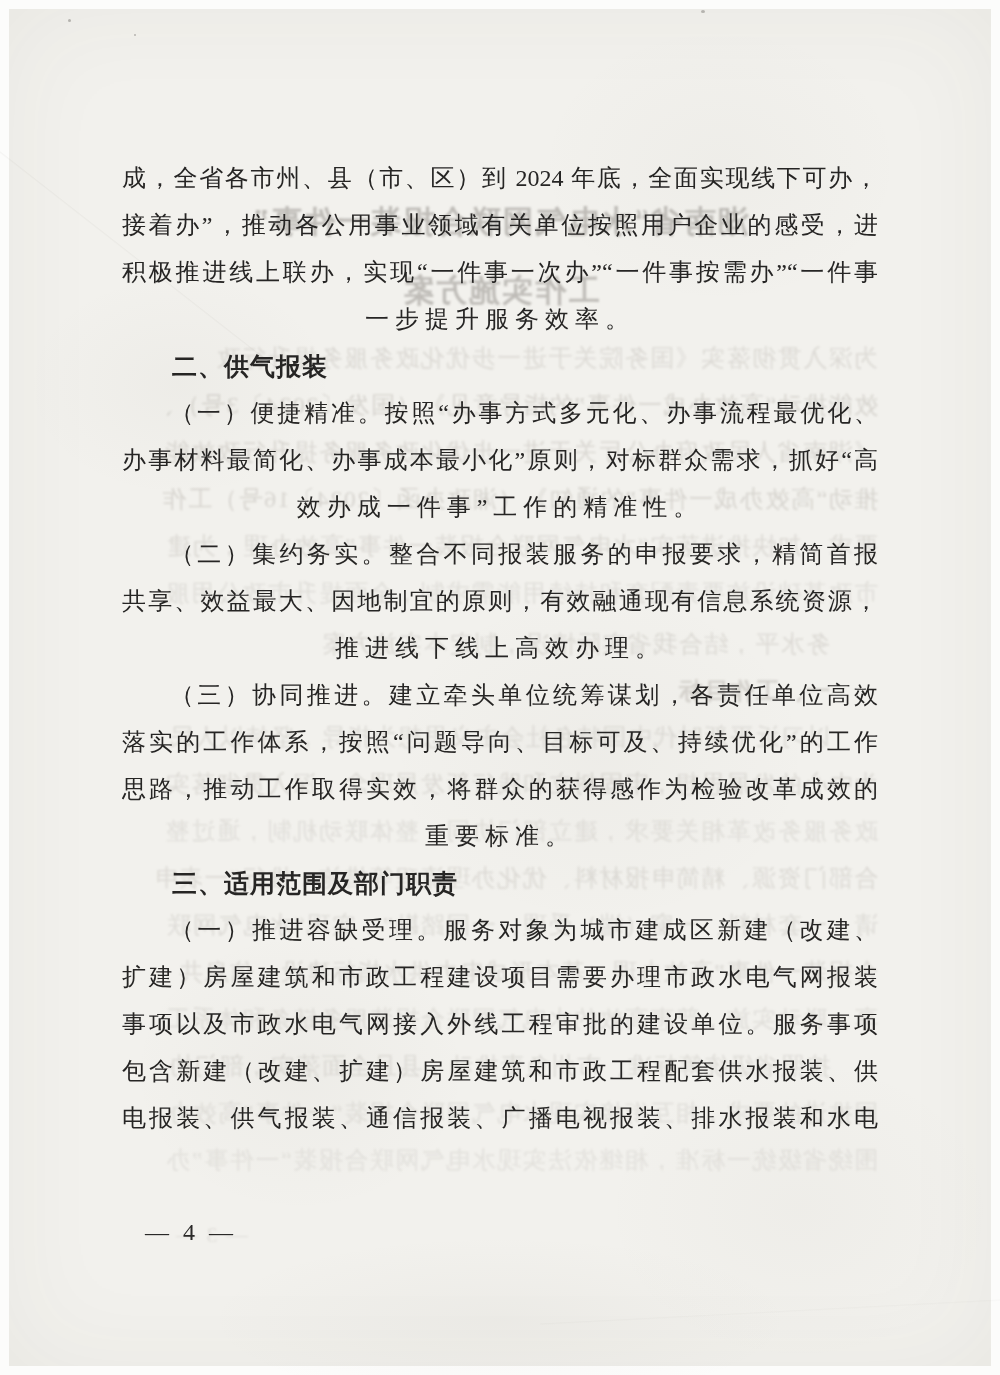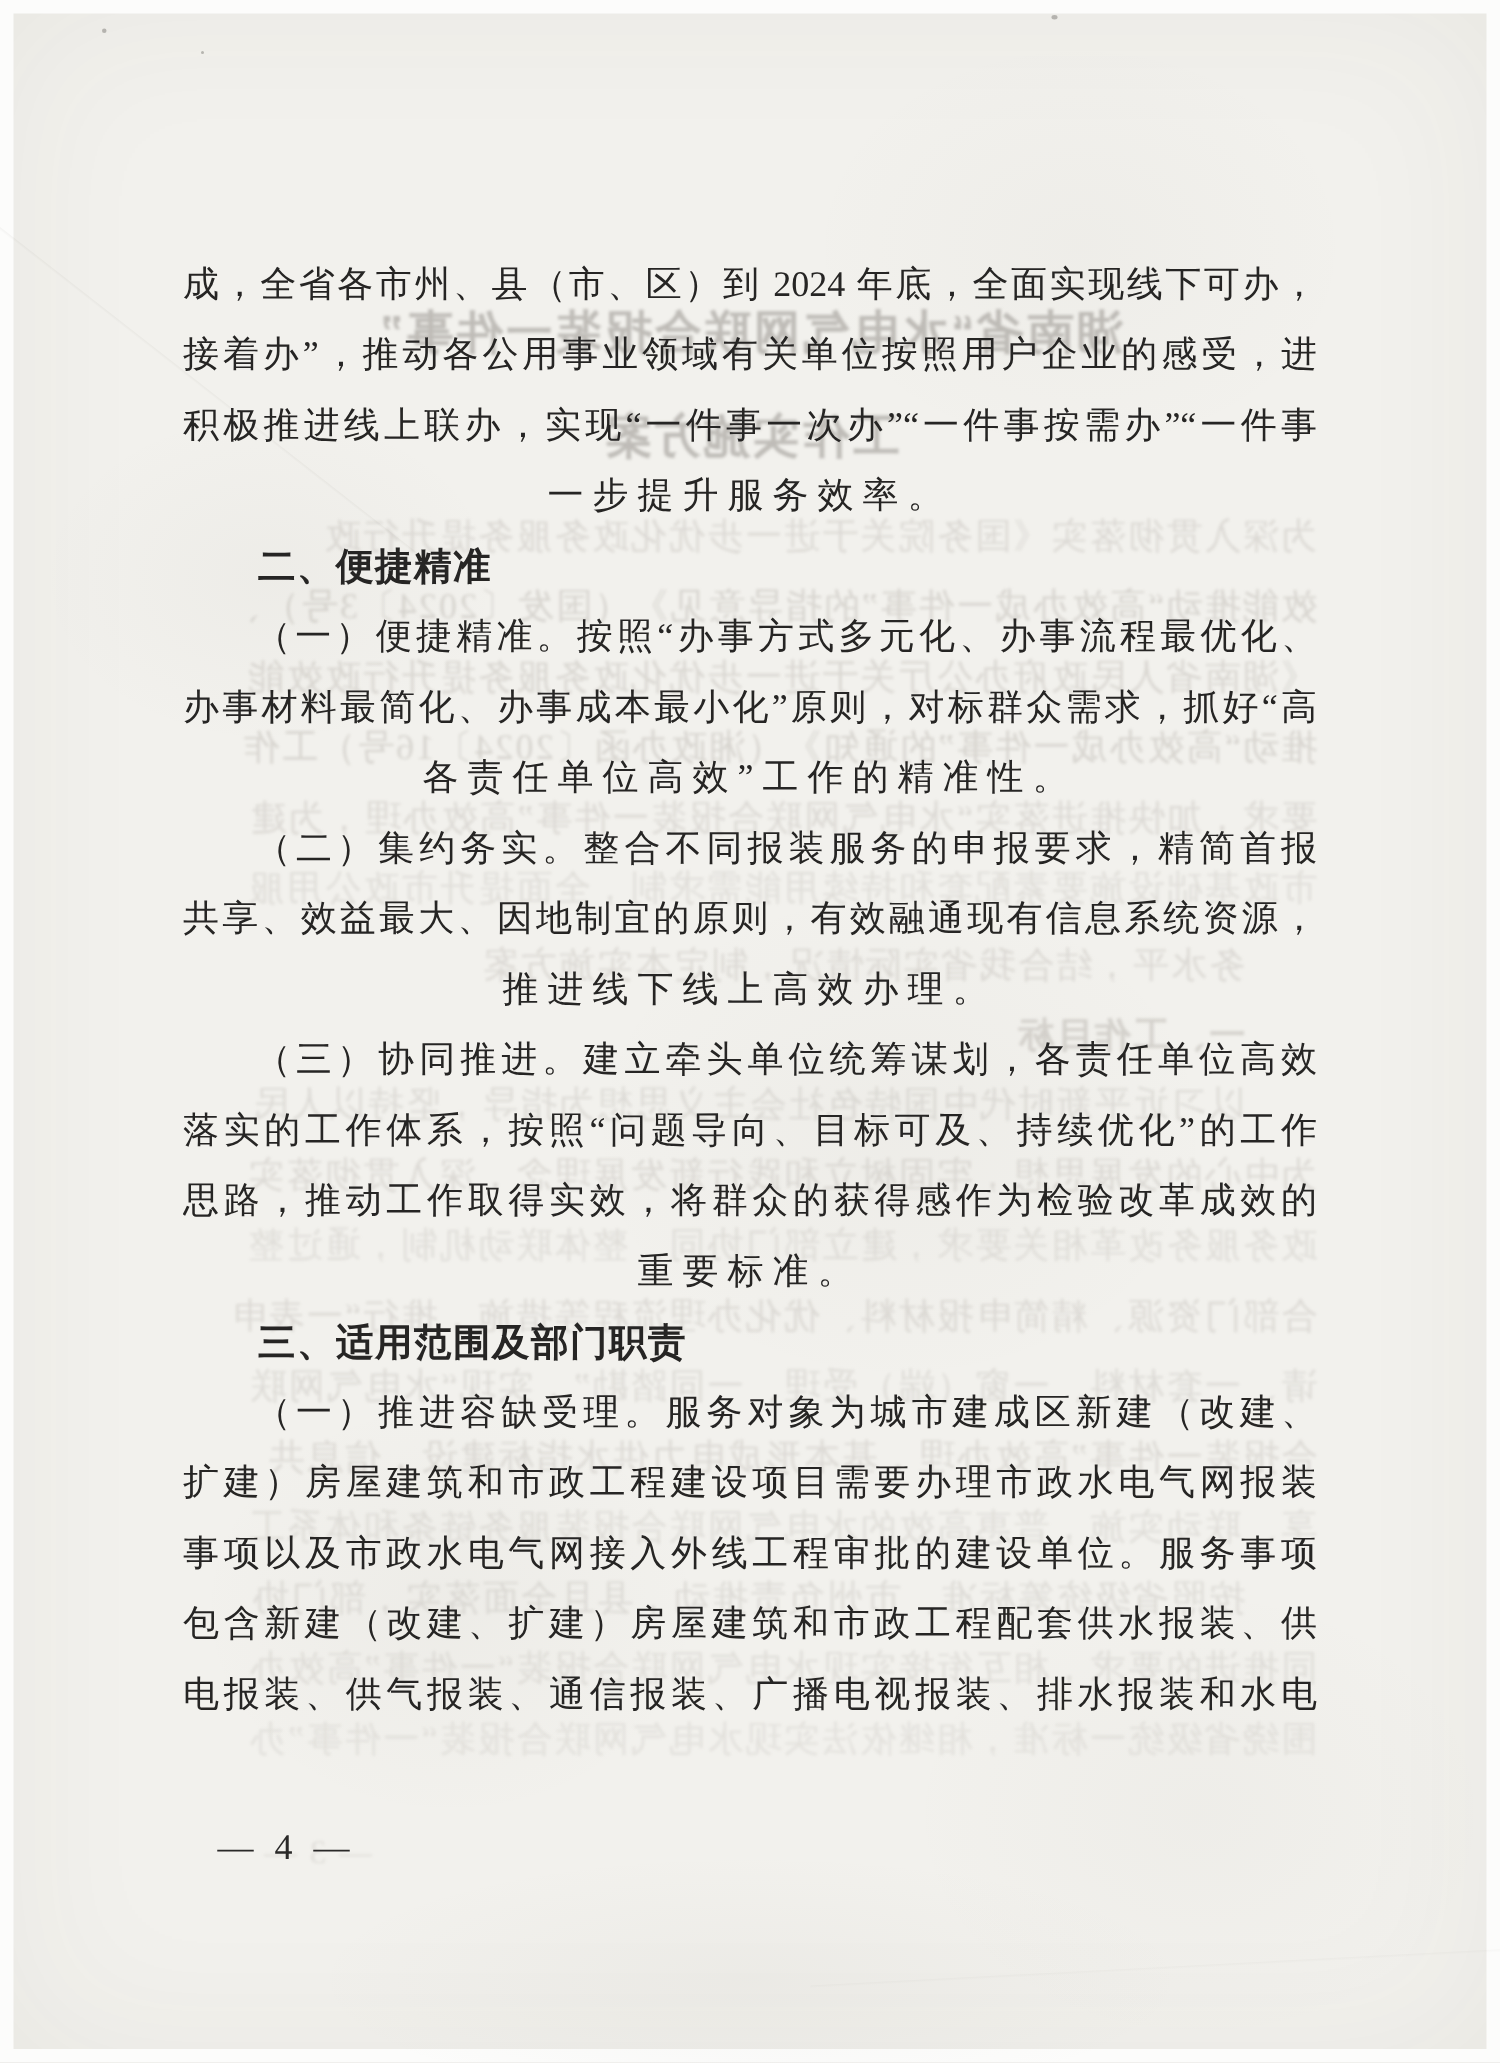--- a/index.html
+++ b/index.html
@@ -53,21 +53,21 @@
     text-align:center;font-weight:bold;font-size:31px;
     color:#55504a;letter-spacing:2px;
     font-family:"Liberation Sans","DejaVu Sans",sans-serif;
   }
   .bleed-row.bold{font-weight:bold;font-family:"Liberation Sans","DejaVu Sans",sans-serif;}
   .bleed-row.ind{text-indent:2em;}
   .bleed-row.bpn{left:752px;width:120px;font-size:22px;}
 
   
   .text-layer{
-    position:absolute;left:122px;top:167px;width:756px;
+    position:absolute;left:122px;top:155px;width:756px;
     font-size:24px;color:#262524;
   }
   .line{height:47px;line-height:47px;overflow:hidden;}
   .line.j{text-align:justify;text-align-last:justify;}
   .line.j::after{content:"";display:inline-block;width:100%;height:0;line-height:0;}
   .line:not(.j):not(.heading){letter-spacing:6px;text-align:center;}
   .line.ind{text-indent:2em;}
   .line b{font-weight:normal;}
   .line.heading{
     font-weight:bold;font-size:25px;letter-spacing:1px;
@@ -110,24 +110,24 @@
       <div class="bleed-row" style="top: 1090px; opacity: 0.13;">同推进的要求，相互衔接实现水电气网联合报装“一件事”高效办</div>
       <div class="bleed-row" style="top: 1137px; opacity: 0.11;">围绕省级统一标准，相继依法实现水电气网联合报装“一件事”办</div>
       <div class="bleed-row bpn" style="top: 1211px; opacity: 0.12;">— 3 —</div>
     </div>
 
   <div class="text-layer">
       <div class="line j">成，全省各市州、县（市、区）到 2024 年底，全面实现线下可办，</div>
       <div class="line j">接着办”，推动各公用事业领域有关单位按照用户企业的感受，进</div>
       <div class="line j">积极推进线上联办，实现“一件事一次办”“一件事按需办”“一件事</div>
       <div class="line">一步提升服务效率。</div>
-      <div class="line heading ind">二、便捷精准</div>
+      <div class="line heading ind">二、供气报装</div>
       <div class="line j ind"><b>（一）便捷精准。</b>按照“办事方式多元化、办事流程最优化、</div>
       <div class="line j">办事材料最简化、办事成本最小化”原则，对标群众需求，抓好“高</div>
-      <div class="line">各责任单位高效”工作的精准性。</div>
+      <div class="line">效办成一件事”工作的精准性。</div>
       <div class="line j ind"><b>（二）集约务实。</b>整合不同报装服务的申报要求，精简首报</div>
       <div class="line j">共享、效益最大、因地制宜的原则，有效融通现有信息系统资源，</div>
       <div class="line">推进线下线上高效办理。</div>
       <div class="line j ind"><b>（三）协同推进。</b>建立牵头单位统筹谋划，各责任单位高效</div>
       <div class="line j">落实的工作体系，按照“问题导向、目标可及、持续优化”的工作</div>
       <div class="line j">思路，推动工作取得实效，将群众的获得感作为检验改革成效的</div>
       <div class="line">重要标准。</div>
       <div class="line heading ind">三、适用范围及部门职责</div>
       <div class="line j ind"><b>（一）推进容缺受理。</b>服务对象为城市建成区新建（改建、</div>
       <div class="line j">扩建）房屋建筑和市政工程建设项目需要办理市政水电气网报装</div>

